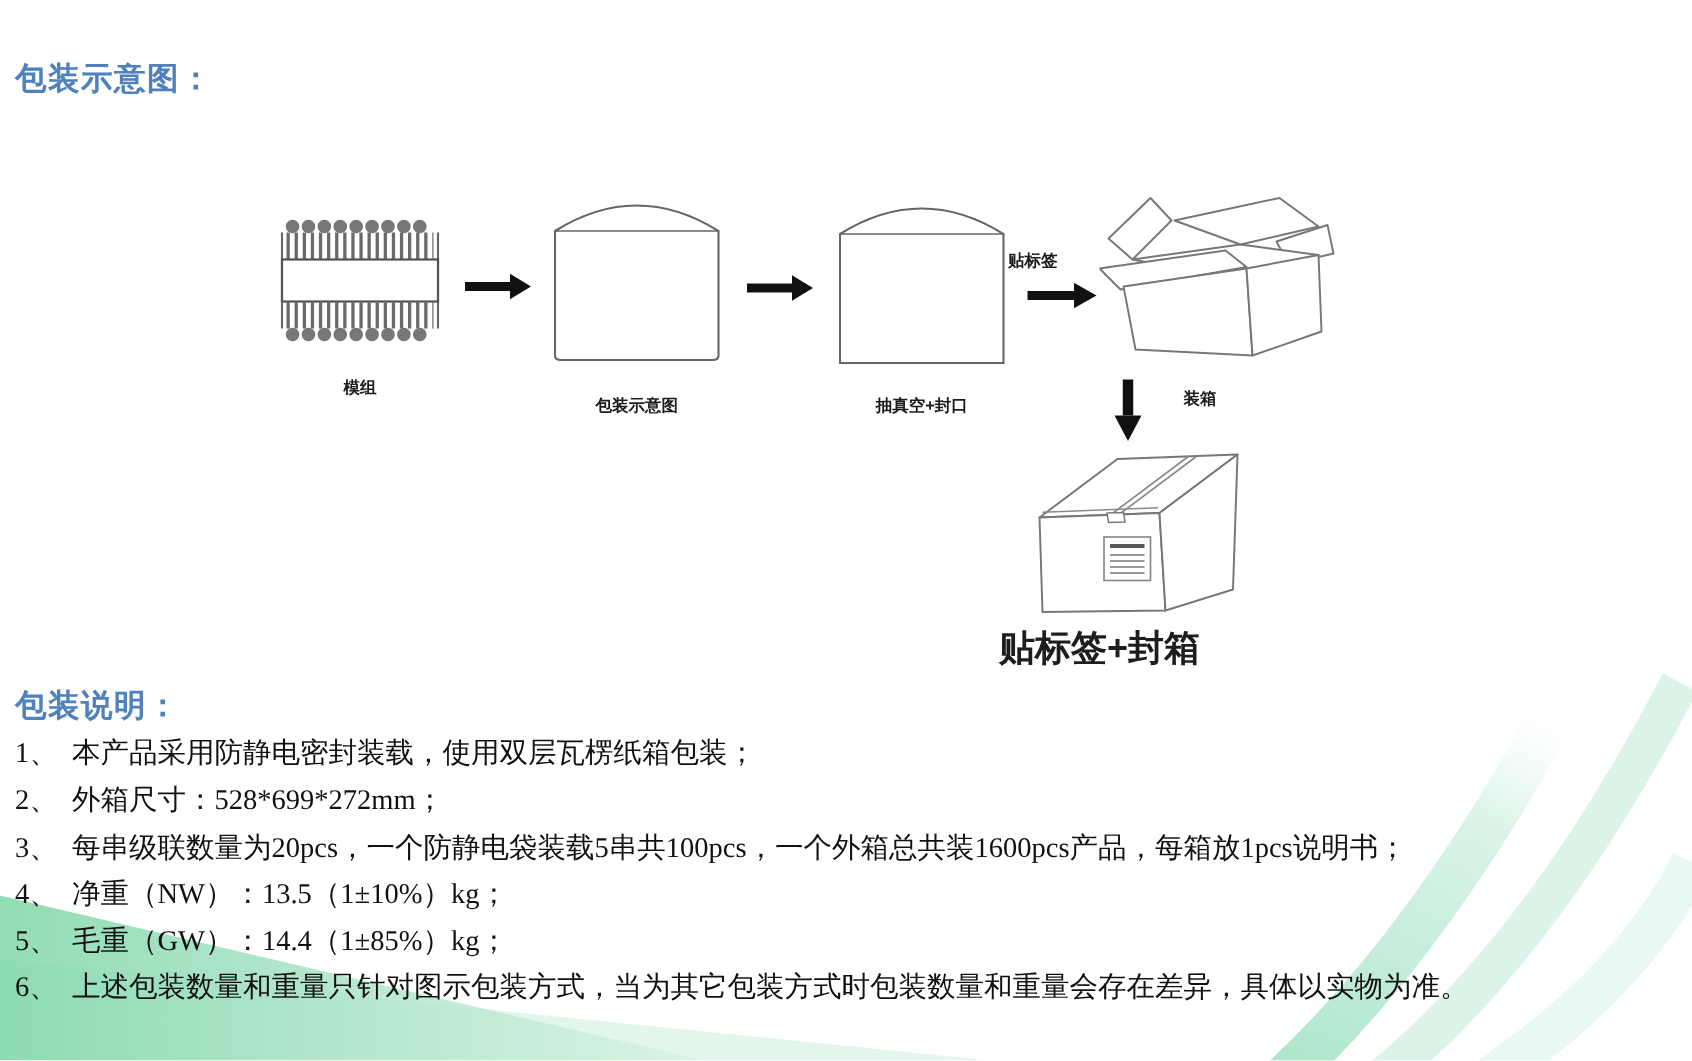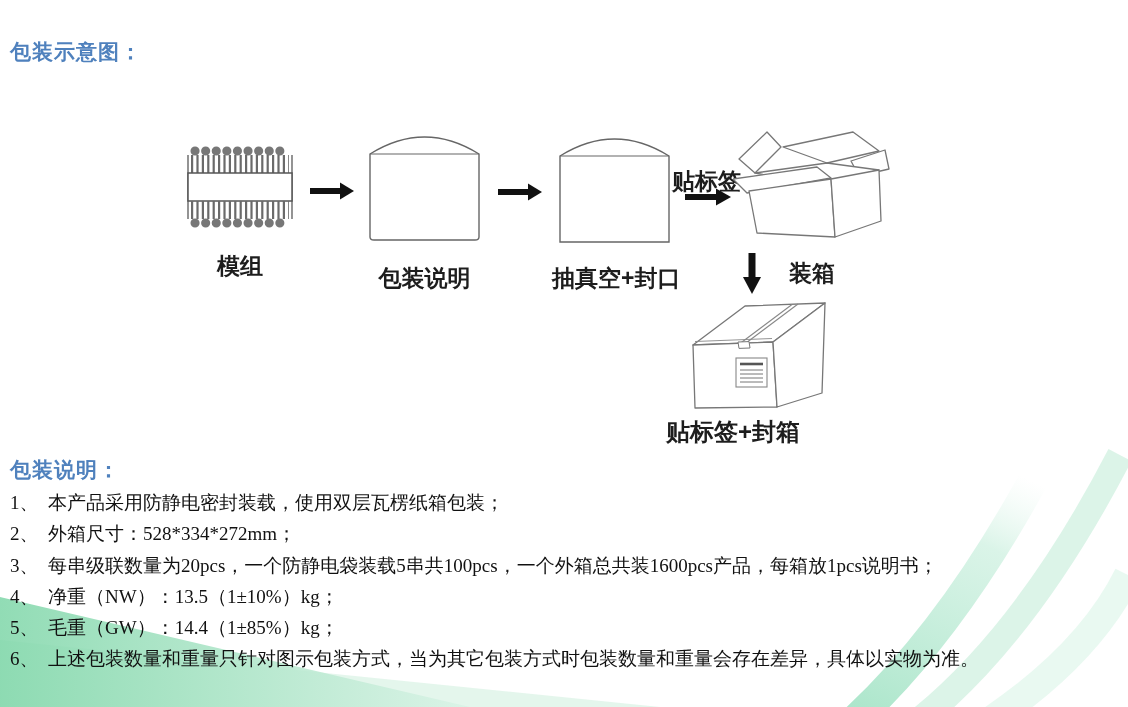--- a/index.html
+++ b/index.html
@@ -7,21 +7,21 @@
         font-family:"Liberation Sans",sans-serif;}
   .decor{position:absolute;left:0;top:0;z-index:0;pointer-events:none;}
   .layer{position:absolute;z-index:1;}
 
   .heading{position:absolute;left:10px;color:#4f81bd;font-size:21px;font-weight:bold;
            font-family:"Liberation Sans",sans-serif;letter-spacing:1px;}
   .h-diagram{top:38px;}
   .h-notes{top:456px;text-align:right;}
 
   .illus{position:absolute;}
-  .lbl{position:absolute;font-size:23px;font-weight:600;color:#1d1d1d;text-align:center;
+  .lbl{position:absolute;font-size:11px;font-weight:600;color:#1d1d1d;text-align:center;
        font-family:"Liberation Sans",sans-serif;white-space:nowrap;}
   .lbl-big{font-size:24px;}
 
   .notes{position:absolute;left:10px;top:487px;width:1110px;}
   .note-row{display:flex;line-height:31.3px;font-family:"Liberation Serif",serif;
             font-size:19px;color:#111;}
   .note-num{flex:0 0 38px;}
   .note-text{flex:1;white-space:nowrap;}
 
   svg{display:block;}
@@ -66,21 +66,21 @@
 
   <svg class="illus layer" style="left:309px;top:182px" width="46" height="18" viewBox="0 0 46 18">
     <line x1="1" y1="9" x2="31" y2="9" stroke="#111" stroke-width="6"></line>
     <polygon points="31,0.5 31,17.5 45,9" fill="#111"></polygon>
   </svg>
 
   <svg class="illus layer" style="left:367px;top:135px" width="115" height="107" viewBox="0 0 115 107">
     <path d="M 3 19 Q 57.5 -15 112 19 L 112 102 Q 112 105 108 105 L 7 105 Q 3 105 3 102 Z" fill="#ffffff" stroke="#666" stroke-width="1.4"></path>
     <line x1="3" y1="19" x2="112" y2="19" stroke="#666" stroke-width="1.1"></line>
   </svg>
-  <div class="lbl layer" style="left:367px;top:263px;width:115px">包装说明</div>
+  <div class="lbl layer" style="left:367px;top:263px;width:115px">包装示意图</div>
 
   <svg class="illus layer" style="left:497px;top:183px" width="46" height="18" viewBox="0 0 46 18">
     <line x1="1" y1="9" x2="31" y2="9" stroke="#111" stroke-width="6"></line>
     <polygon points="31,0.5 31,17.5 45,9" fill="#111"></polygon>
   </svg>
 
   <svg class="illus layer" style="left:557px;top:137px" width="115" height="107" viewBox="0 0 115 107">
     <path d="M 3 19 Q 57.5 -15 112 19 L 112 105 L 3 105 Z" fill="#ffffff" stroke="#666" stroke-width="1.4"></path>
     <line x1="3" y1="19" x2="112" y2="19" stroke="#666" stroke-width="1.1"></line>
   </svg>
@@ -129,21 +129,21 @@
   </svg>
   <div class="lbl lbl-big layer" style="left:666px;top:416px;width:130px">贴标签+封箱</div>
 
   <div class="notes layer">
     <div class="note-row">
       <span class="note-num">1、</span>
       <span class="note-text">本产品采用防静电密封装载，使用双层瓦楞纸箱包装；</span>
     </div>
     <div class="note-row">
       <span class="note-num">2、</span>
-      <span class="note-text">外箱尺寸：528*334*272mm；</span>
+      <span class="note-text">外箱尺寸：528*699*272mm；</span>
     </div>
     <div class="note-row">
       <span class="note-num">3、</span>
       <span class="note-text">每串级联数量为20pcs，一个防静电袋装载5串共100pcs，一个外箱总共装1600pcs产品，每箱放1pcs说明书；</span>
     </div>
     <div class="note-row">
       <span class="note-num">4、</span>
       <span class="note-text">净重（NW）：13.5（1±10%）kg；</span>
     </div>
     <div class="note-row">

